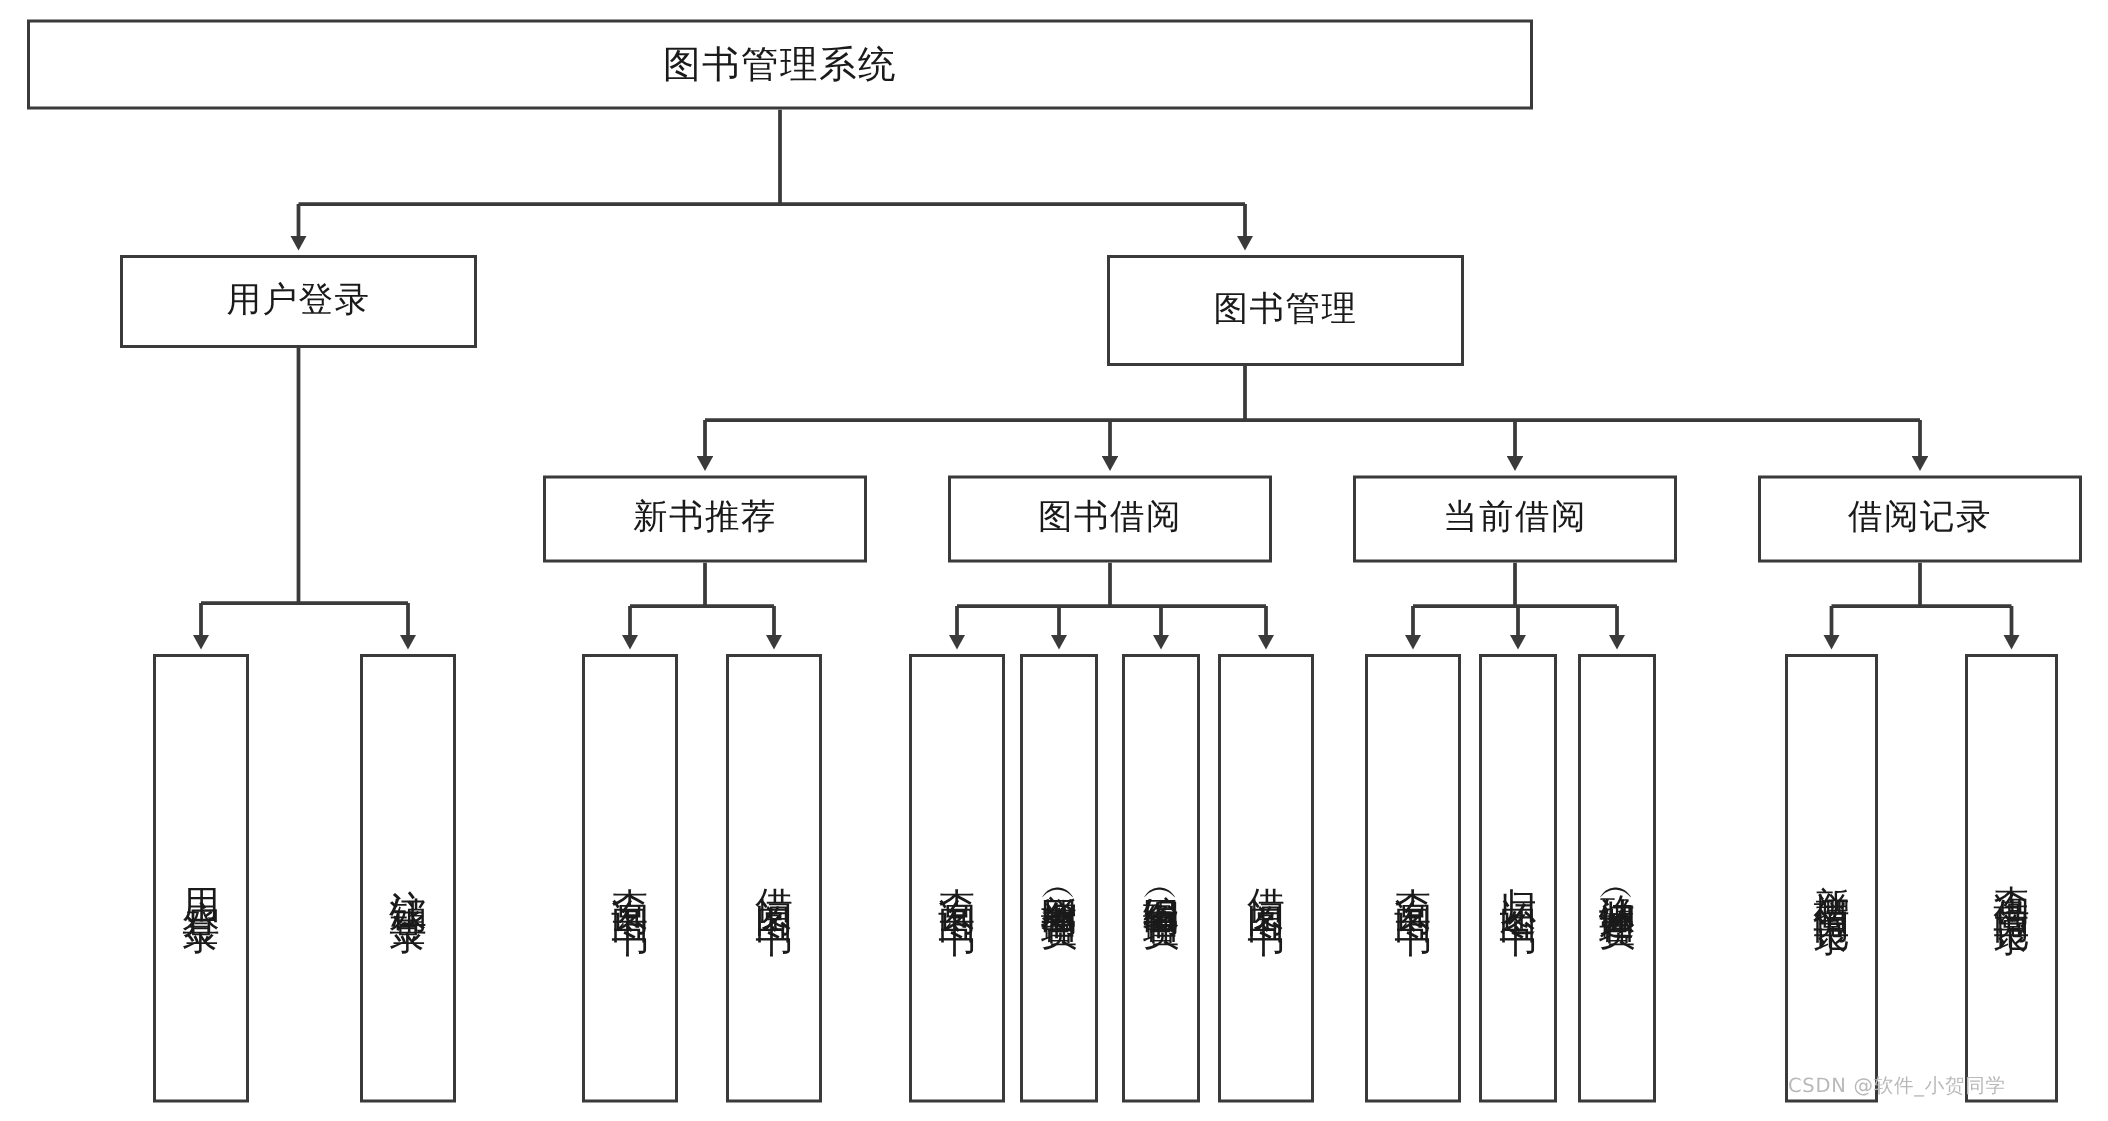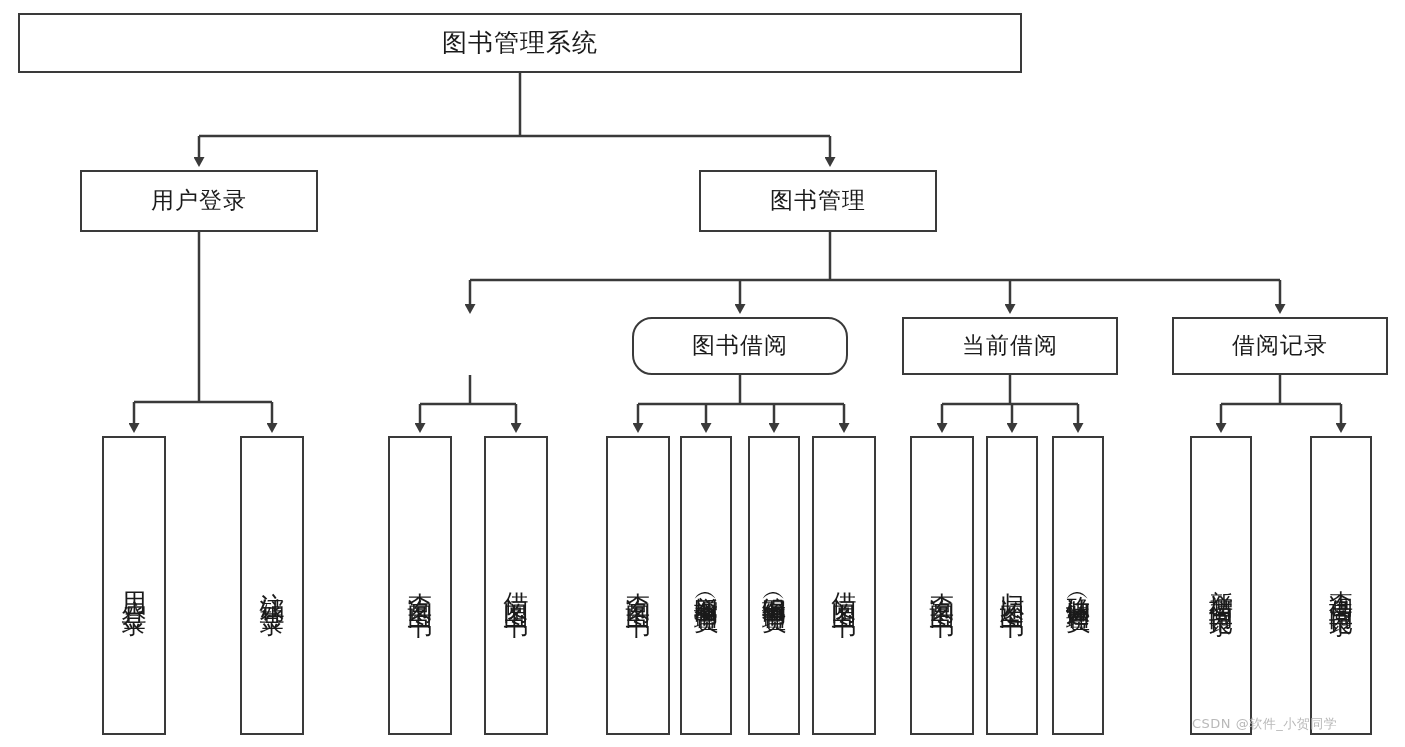--- a/index.html
+++ b/index.html
@@ -123,25 +123,28 @@
     </g>
   </svg>
 
   <div class="node horiz root" style="left:18px; top:13px; width:1004px; height:60px;">
     <span>图书管理系统</span>
   </div>
 
   <div class="node horiz" style="left:80px; top:170px; width:238px; height:62px;">
     <span>用户登录</span>
   </div>
-  <div class="node horiz" style="left:699px; top:170px; width:238px; height:62px;">
+  <div class="node horiz" style="left:738px; top:170px; width:238px; height:74px;">
     <span>图书管理</span>
   </div>
 
-  <div class="node horiz" style="left:632px; top:317px; width:216px; height:58px;border-radius:20px;">
+  <div class="node horiz" style="left:362px; top:317px; width:216px; height:58px;">
+    <span>新书推荐</span>
+  </div>
+  <div class="node horiz" style="left:632px; top:317px; width:216px; height:58px;">
     <span>图书借阅</span>
   </div>
   <div class="node horiz" style="left:902px; top:317px; width:216px; height:58px;">
     <span>当前借阅</span>
   </div>
   <div class="node horiz" style="left:1172px; top:317px; width:216px; height:58px;text-align:right;">
     <span>借阅记录</span>
   </div>
 
   <div class="node vert" style="left:102px; top:436px; width:64px; height:299px;">

